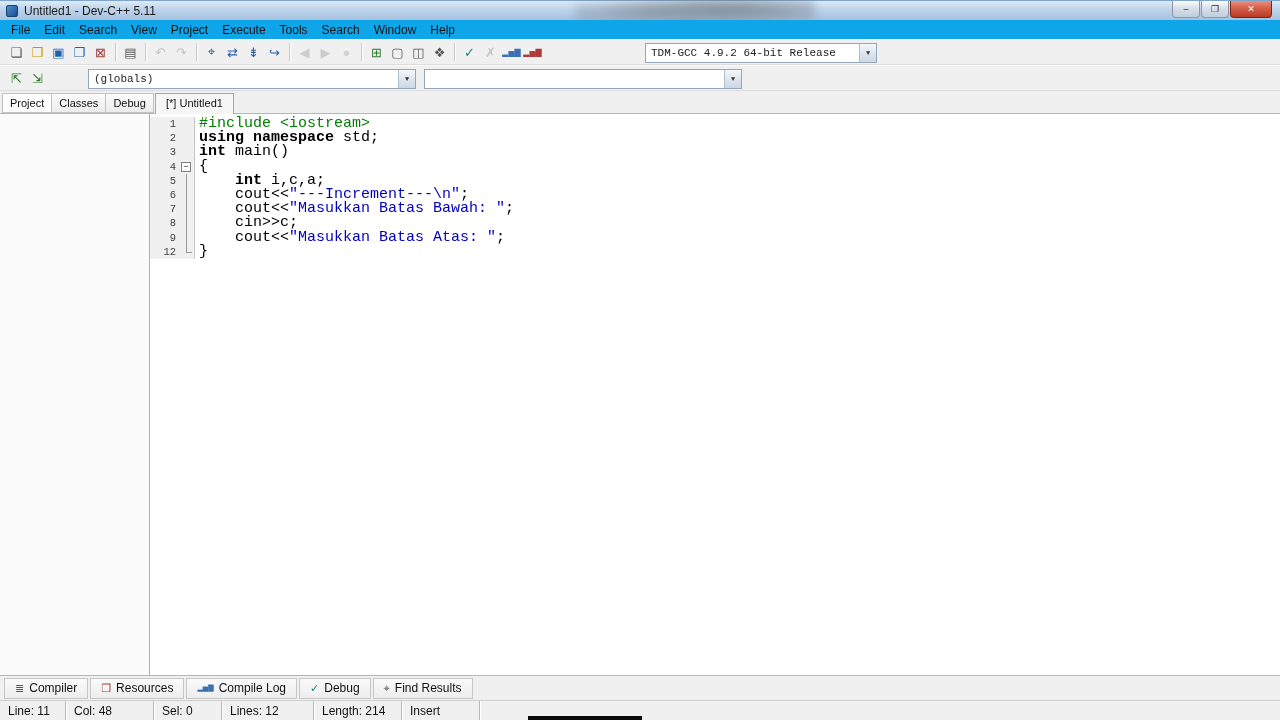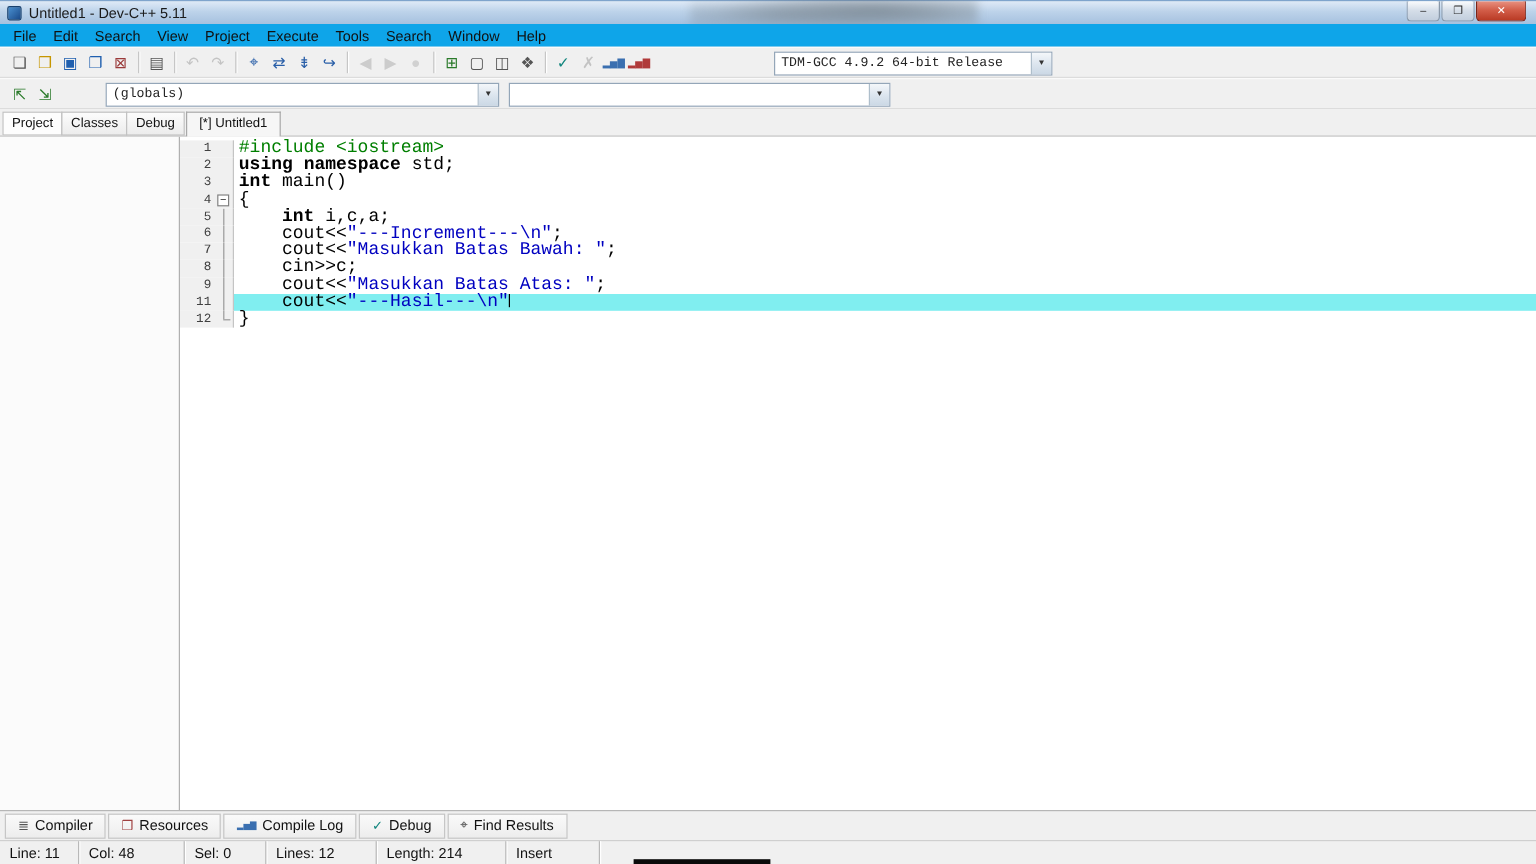--- a/index.html
+++ b/index.html
@@ -261,25 +261,20 @@
         <div class="crow">
           <div class="lnum">8</div>
           <div class="fold mid"></div>
           <div class="codeline"><span class="tok-pl">    cin&gt;&gt;c;</span></div>
         </div>
         <div class="crow">
           <div class="lnum">9</div>
           <div class="fold mid"></div>
           <div class="codeline"><span class="tok-pl">    cout&lt;&lt;</span><span class="tok-st">"Masukkan Batas Atas: "</span><span class="tok-pl">;</span></div>
         </div>
-        <div class="crow hl">
-          <div class="lnum">11</div>
-          <div class="fold mid"></div>
-          <div class="codeline"><span class="tok-pl">    cout&lt;&lt;</span><span class="tok-st">"---Hasil---\n"</span><span class="caret"></span></div>
-        </div>
         <div class="crow">
           <div class="lnum">12</div>
           <div class="fold end"></div>
           <div class="codeline"><span class="tok-pl">}</span></div>
         </div>
       </div>
   </div>
 </div>
 
 <div class="bottombar">
@@ -303,17 +298,17 @@
       <span class="bicon" style="color: rgb(85, 85, 85);">⌖</span>
       <span>Find Results</span>
     </div>
   </div>
 
 <div class="statusbar">
     <div class="seg" style="width: 66px;">Line: 11</div>
     <div class="seg" style="width: 88px;">Col: 48</div>
     <div class="seg" style="width: 68px;">Sel: 0</div>
     <div class="seg" style="width: 92px;">Lines: 12</div>
-    <div class="seg" style="width: 108px;">Length: 214</div>
+    <div class="seg" style="width: 88px;">Length: 214</div>
     <div class="seg" style="width: 78px;">Insert</div>
   </div>
 
 <div class="video-strip"></div>
 
 </body></html>

